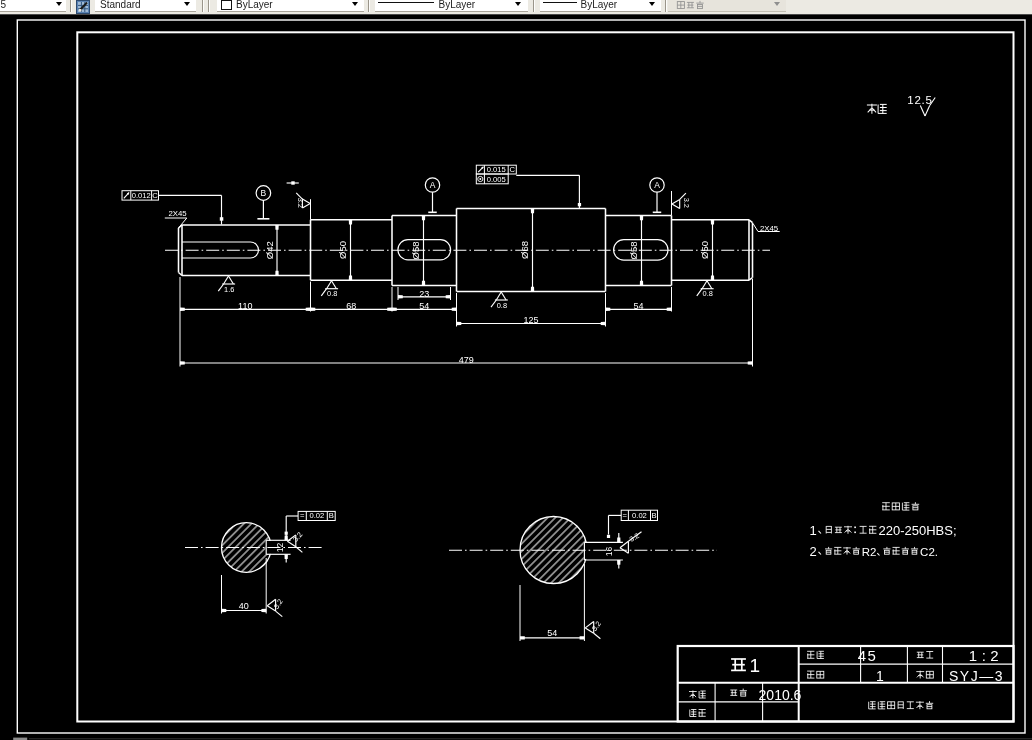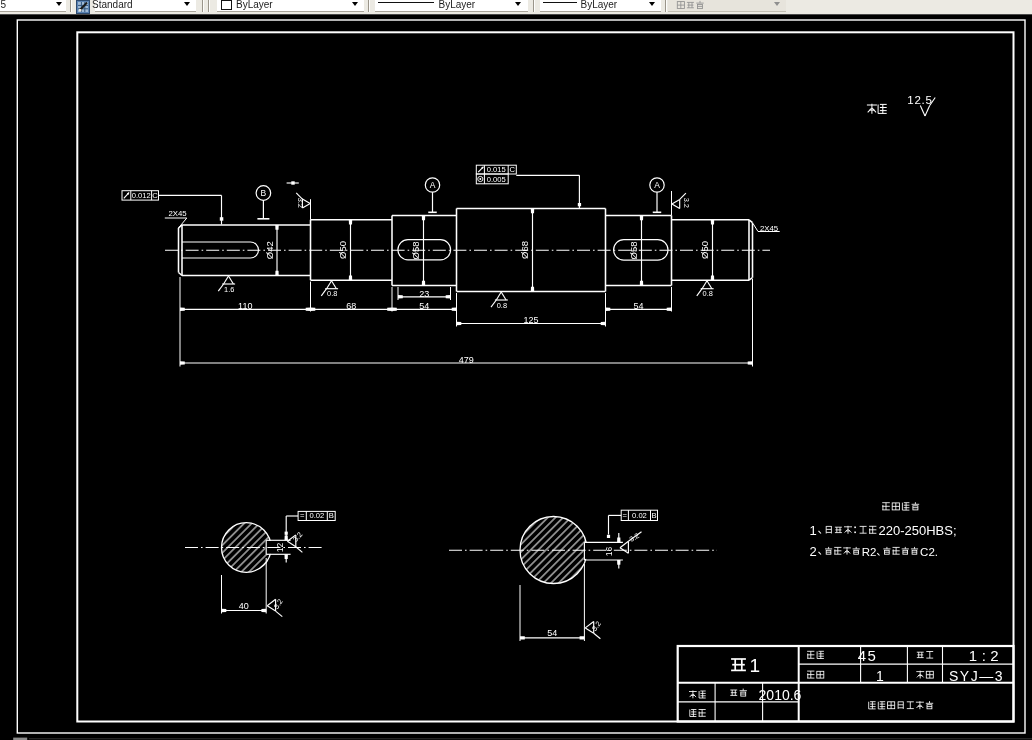--- a/index.html
+++ b/index.html
@@ -19,21 +19,21 @@
  <rect x="0.5" y="0.5" width="13" height="13" fill="#5a83b4" stroke="#2d4a6e"></rect>
  <rect x="2" y="2" width="10" height="10" fill="#9fb9d4"></rect>
  <line x1="2" y1="5.4" x2="12" y2="5.4" stroke="#33567e" stroke-width="1"></line>
  <line x1="2" y1="8.8" x2="12" y2="8.8" stroke="#33567e" stroke-width="1"></line>
  <line x1="5.4" y1="2" x2="5.4" y2="12" stroke="#33567e" stroke-width="1"></line>
  <line x1="8.8" y1="2" x2="8.8" y2="12" stroke="#33567e" stroke-width="1"></line>
  <line x1="11" y1="2.5" x2="4" y2="10" stroke="#1a1a1a" stroke-width="2"></line>
  <rect x="3" y="9" width="2.4" height="2.4" fill="#e8e4da"></rect>
 </svg></div>
 <div class="f" style="left:95px;width:101px"></div>
-<div class="t" style="left:92px">Standard</div>
+<div class="t" style="left:100px">Standard</div>
 <div class="ar" style="left:184px"></div>
 <div class="sep" style="left:202px"></div>
 <div class="sep" style="left:208px"></div>
 <div class="f" style="left:217px;width:147px"></div>
 <div style="position:absolute;left:220.5px;top:0;width:9.5px;height:8px;background:#fff;border:1.3px solid #111"></div>
 <div class="t" style="left:236px">ByLayer</div>
 <div class="ar" style="left:352px"></div>
 <div class="sep" style="left:368px"></div>
 <div class="f" style="left:374.5px;width:153px"></div>
 <div style="position:absolute;left:378px;top:2px;width:56px;height:1.4px;background:#111"></div>

